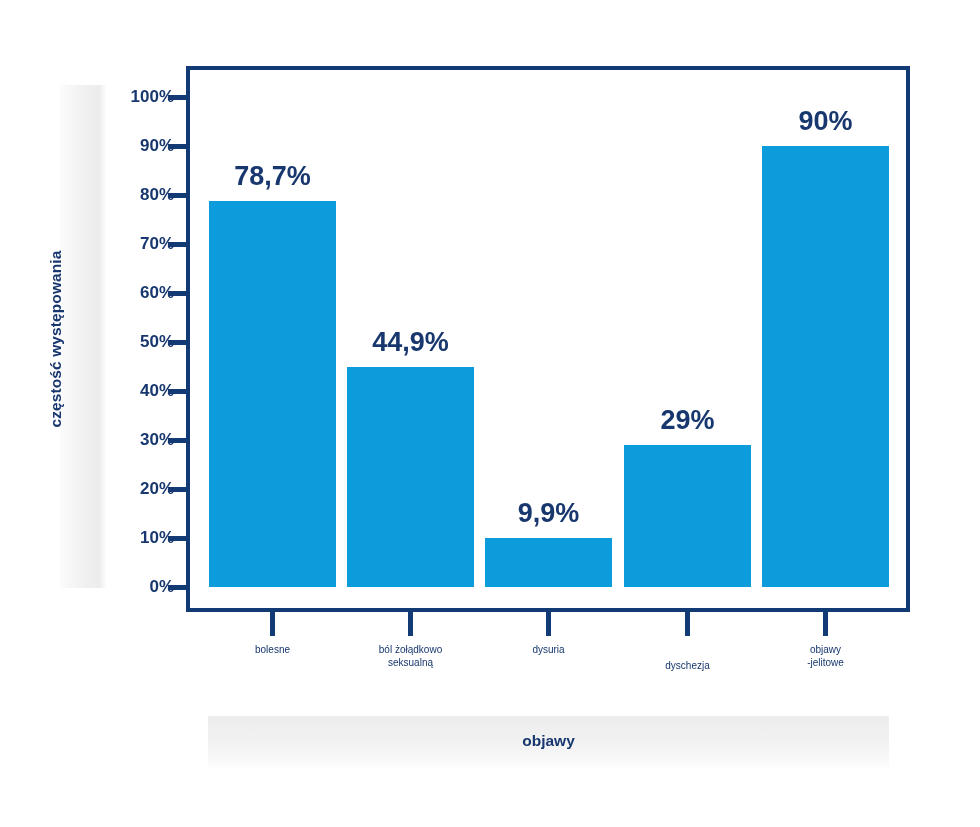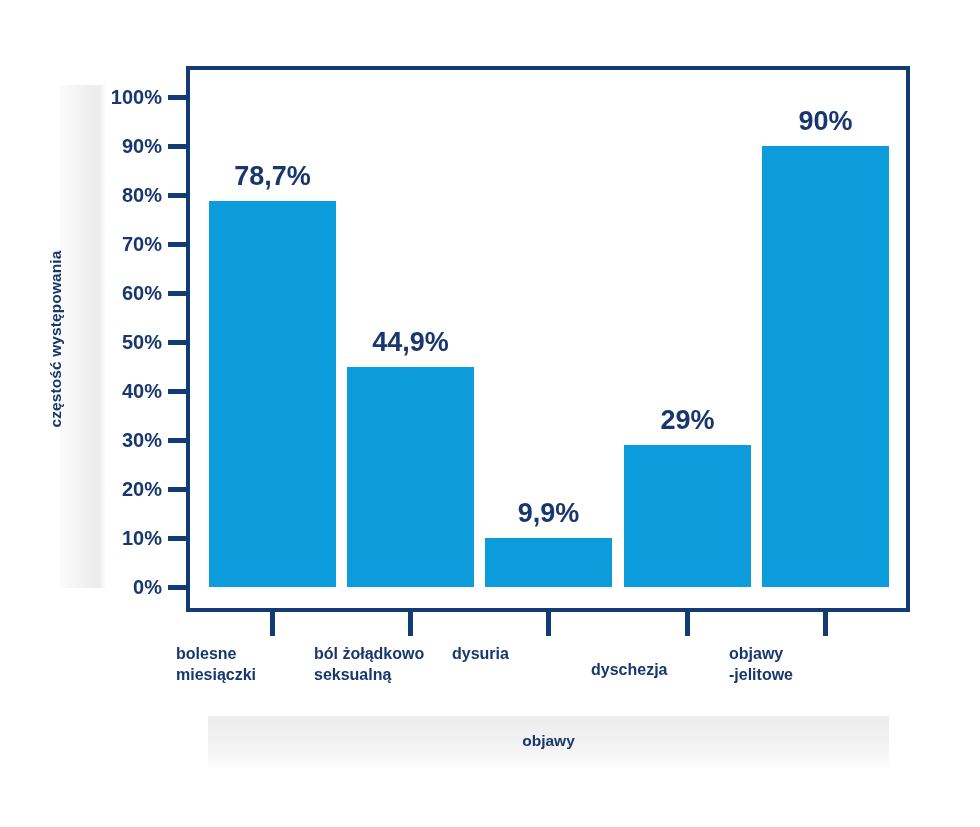--- a/index.html
+++ b/index.html
@@ -84,24 +84,25 @@
     left: 168px;
     width: 22px;
     height: 5px;
     background: #123a75;
   }
   .ytick-label {
     position: absolute;
     right: 0;
     width: 160px;
     text-align: right;
-    font-size: 20px;
+    font-size: 17px;
     font-weight: bold;
     color: #17376e;
     transform: translateY(-50%);
+    margin-left: 12px;
   }
 
   
   .xtick {
     position: absolute;
     top: 610px;
     width: 5px;
     height: 26px;
     background: #123a75;
   }
@@ -118,22 +119,23 @@
     font-weight: bold;
     color: #17376e;
     transform: translateY(-100%);
     white-space: nowrap;
   }
 
   
   .cat-label {
     position: absolute;
     top: 643px;
-    font-size: 16px;
-    font-weight: bold;
+    text-align: center;
+    font-size: 10px;
+    font-weight: normal;
     line-height: 1.33;
     color: #17376e;
   }
 </style>
 </head>
 <body>
 
 <div id="chart-figure">
 
   <div class="band-vertical"></div>
@@ -183,21 +185,20 @@
       <div class="bar" style="left: 485px; width: 127px; top: 538.49px; height: 48.51px; background: rgb(12, 155, 219);"></div>
       <div class="bar-value" style="left: 455px; width: 187px; top: 529.49px;">9,9%</div>
       <div class="bar" style="left: 624px; width: 127px; top: 444.9px; height: 142.1px; background: rgb(12, 155, 219);"></div>
       <div class="bar-value" style="left: 594px; width: 187px; top: 435.9px;">29%</div>
       <div class="bar" style="left: 762px; width: 127px; top: 146px; height: 441px; background: rgb(12, 155, 219);"></div>
       <div class="bar-value" style="left: 732px; width: 187px; top: 137px;">90%</div>
     </div>
   <div id="catlabel-layer">
       <div class="cat-label" style="left: 176px; width: 193px;">
         <div>bolesne</div>
-        <div>miesiączki</div>
       </div>
       <div class="cat-label" style="left: 314px; width: 193px;">
         <div>ból żołądkowo</div>
         <div>seksualną</div>
       </div>
       <div class="cat-label" style="left: 452px; width: 193px;">
         <div>dysuria</div>
       </div>
       <div class="cat-label" style="left: 591px; width: 193px; margin-top: 16px;">
         <div>dyschezja</div>

